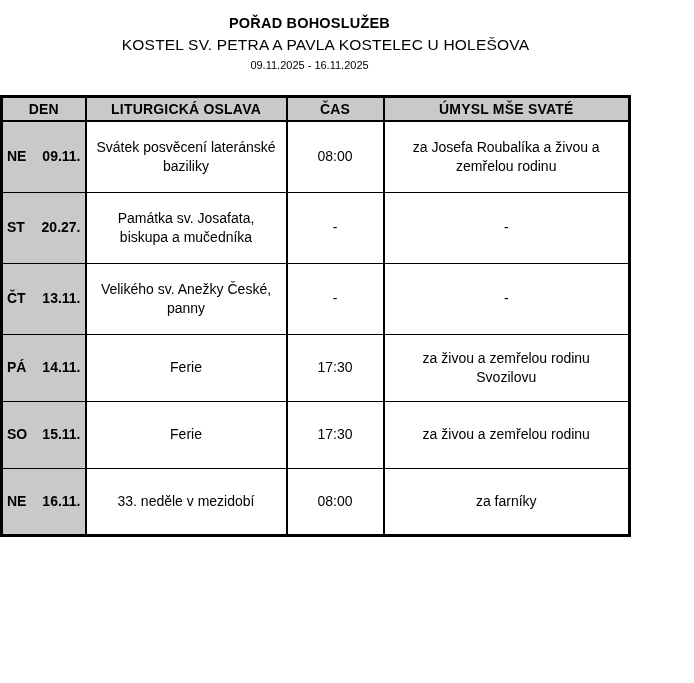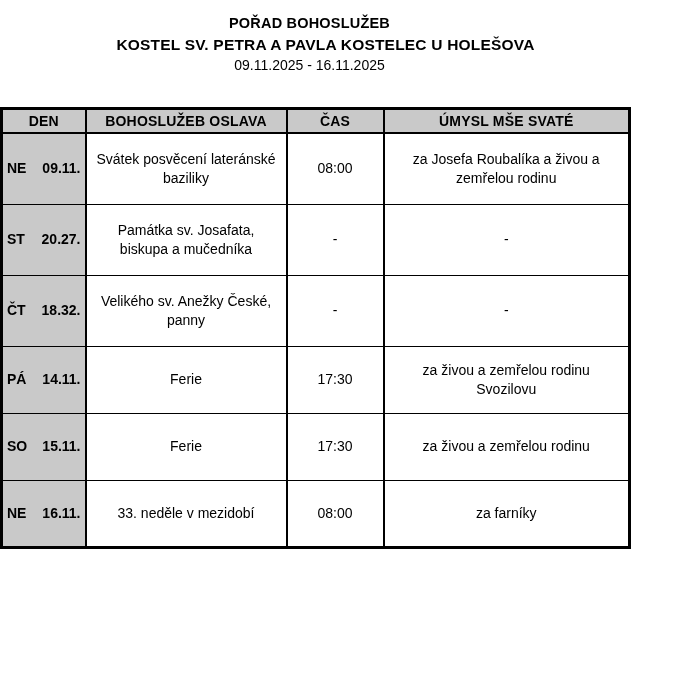--- a/index.html
+++ b/index.html
@@ -17,35 +17,35 @@
   }
   .doc-header { text-align: center; }
   .title-line1 {
     font-size: 14.5px;
     font-weight: bold;
     line-height: 21px;
     letter-spacing: 0.2px;
   }
   .title-line2 {
     font-size: 15.5px;
-    font-weight: bold;
+    font-weight: normal;
     line-height: 21px;
     letter-spacing: 0.2px;
     margin-left: 32px;
   }
   .date-range {
-    font-size: 14px;
+    font-size: 11px;
     font-weight: normal;
     line-height: 20px;
   }
   table.schedule {
     border-collapse: collapse;
     table-layout: fixed;
     width: 628px;
-    margin: 32px auto 0 auto;
+    margin: 20px auto 0 auto;
     border: 3px solid #000;
   }
   table.schedule col.c-den   { width: 84px; }
   table.schedule col.c-lit   { width: 201px; }
   table.schedule col.c-cas   { width: 97px; }
   table.schedule col.c-umysl { width: 246px; }
   table.schedule th {
     background: #c9c9c9;
     font-size: 14px;
     font-weight: bold;
@@ -96,21 +96,21 @@
   <table class="schedule">
     <colgroup>
       <col class="c-den">
       <col class="c-lit">
       <col class="c-cas">
       <col class="c-umysl">
     </colgroup>
     <thead>
       <tr>
         <th>DEN</th>
-        <th>BOHOSLUŽEB OSLAVA</th>
+        <th>LITURGICKÁ OSLAVA</th>
         <th>ČAS</th>
         <th>ÚMYSL MŠE SVATÉ</th>
       </tr>
     </thead>
     <tbody id="schedule-body">
         <tr>
           <td class="day-cell">
             <div class="day-wrap">
               <span>NE</span>
               <span>09.11.</span>
@@ -128,21 +128,21 @@
             </div>
           </td>
           <td class="celebration-cell">Památka sv. Josafata, biskupa a mučedníka</td>
           <td class="time-cell">-</td>
           <td class="intention-cell">-</td>
         </tr>
         <tr>
           <td class="day-cell">
             <div class="day-wrap">
               <span>ČT</span>
-              <span>18.32.</span>
+              <span>13.11.</span>
             </div>
           </td>
           <td class="celebration-cell">Velikého sv. Anežky České, panny</td>
           <td class="time-cell">-</td>
           <td class="intention-cell">-</td>
         </tr>
         <tr>
           <td class="day-cell">
             <div class="day-wrap">
               <span>PÁ</span>

